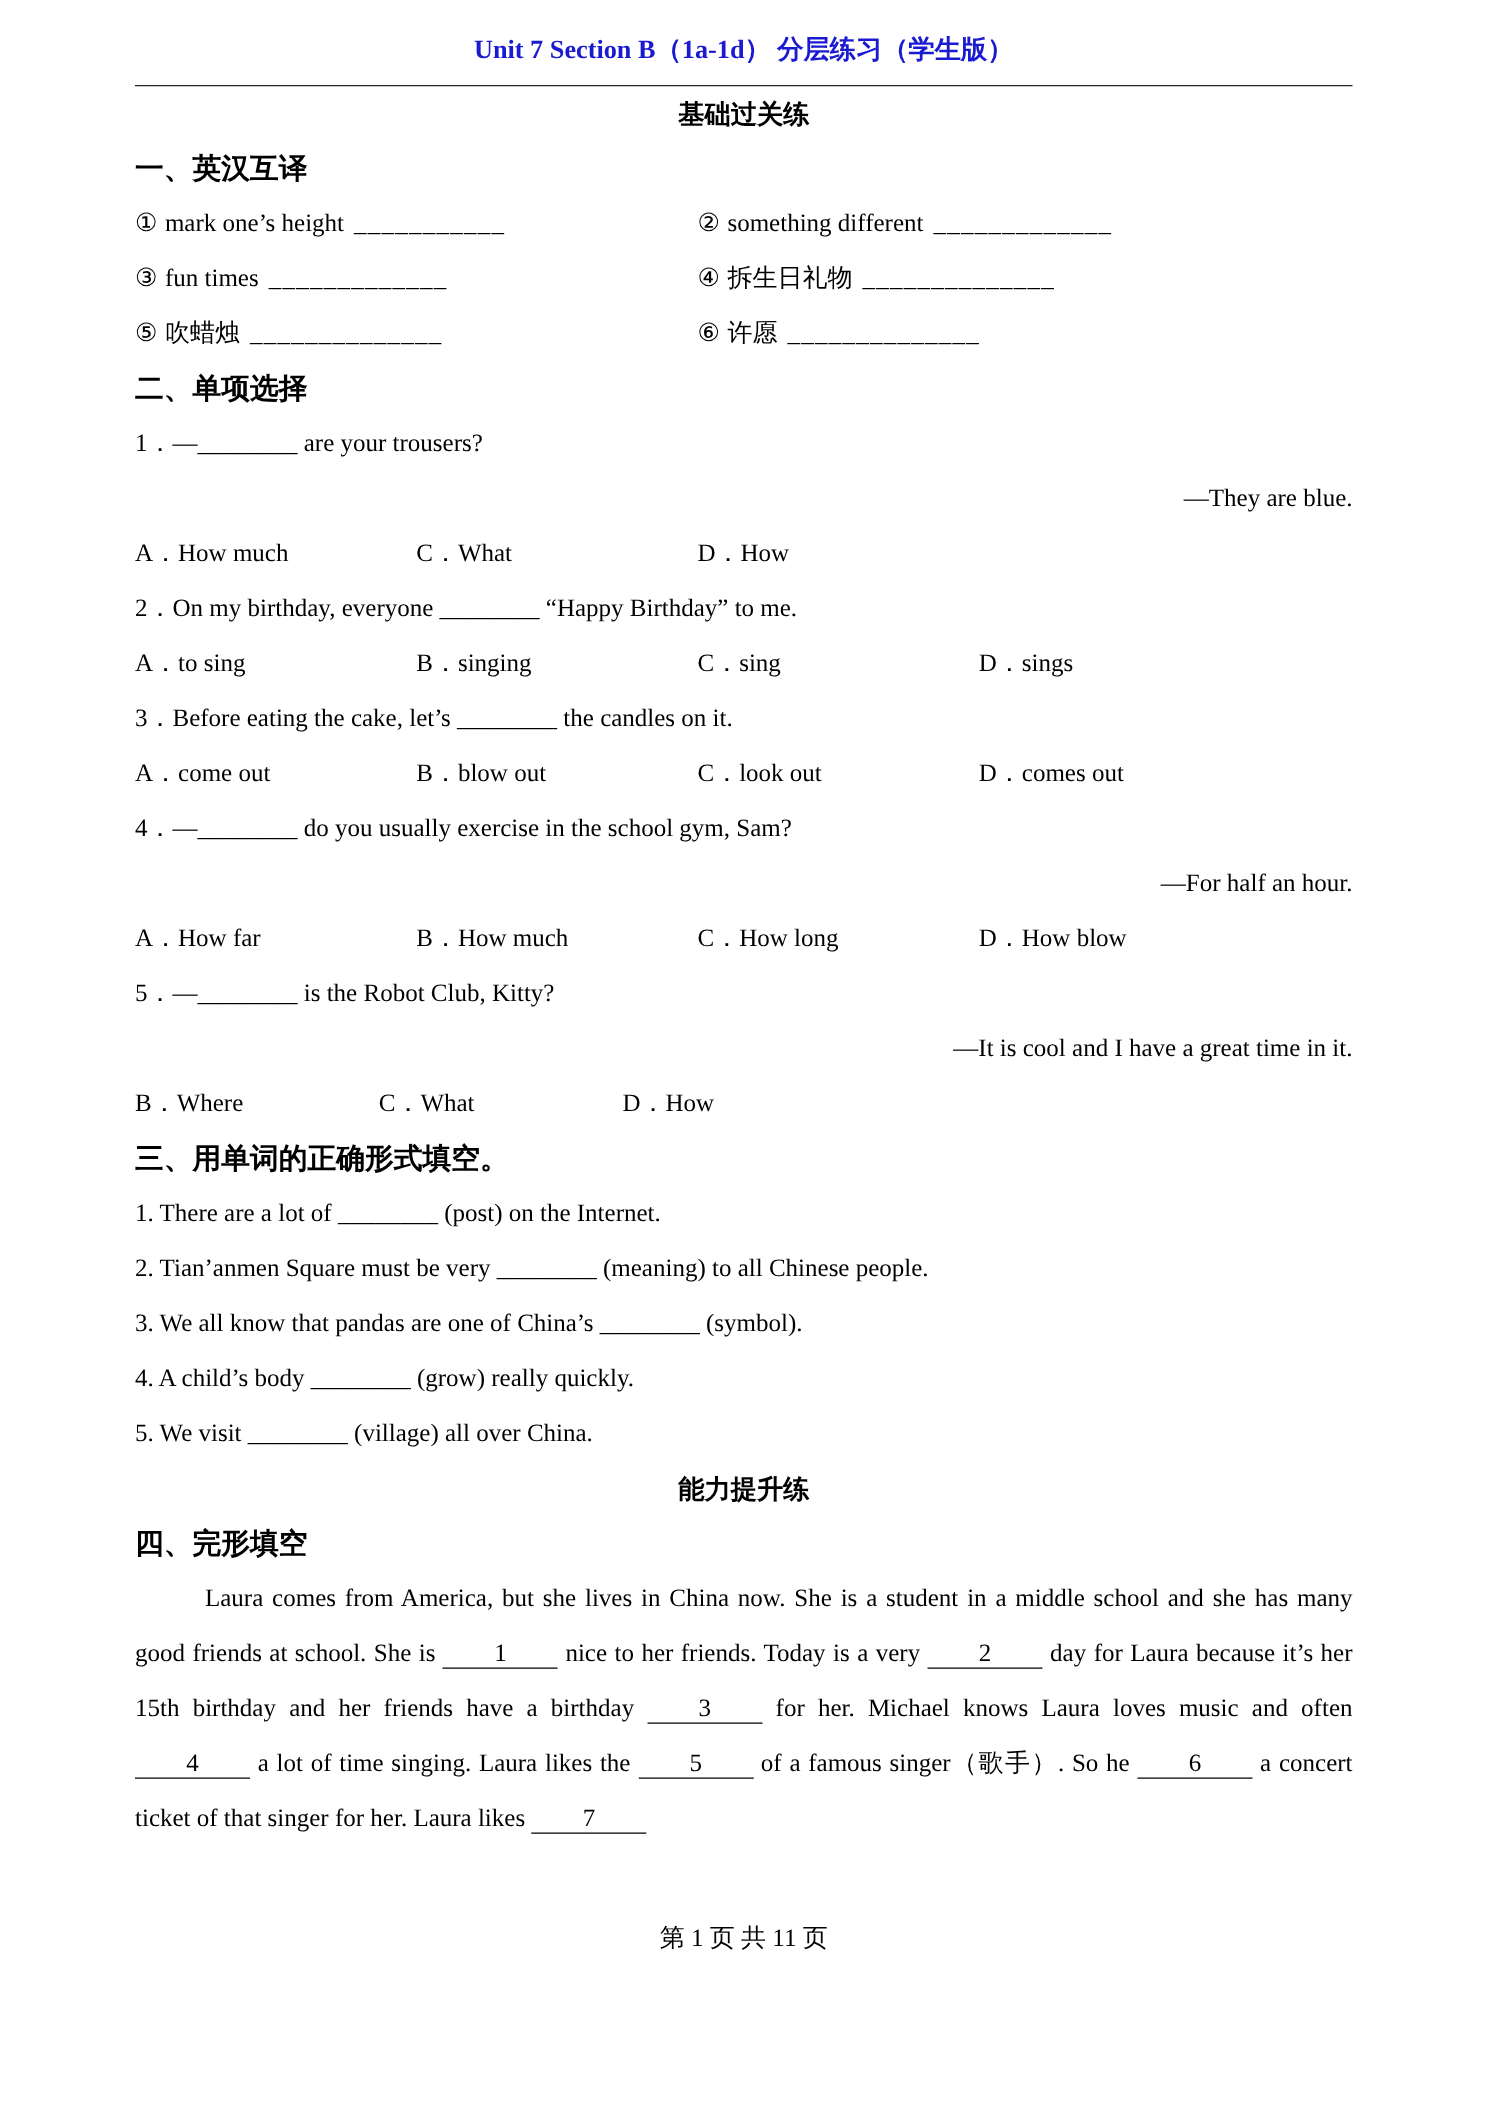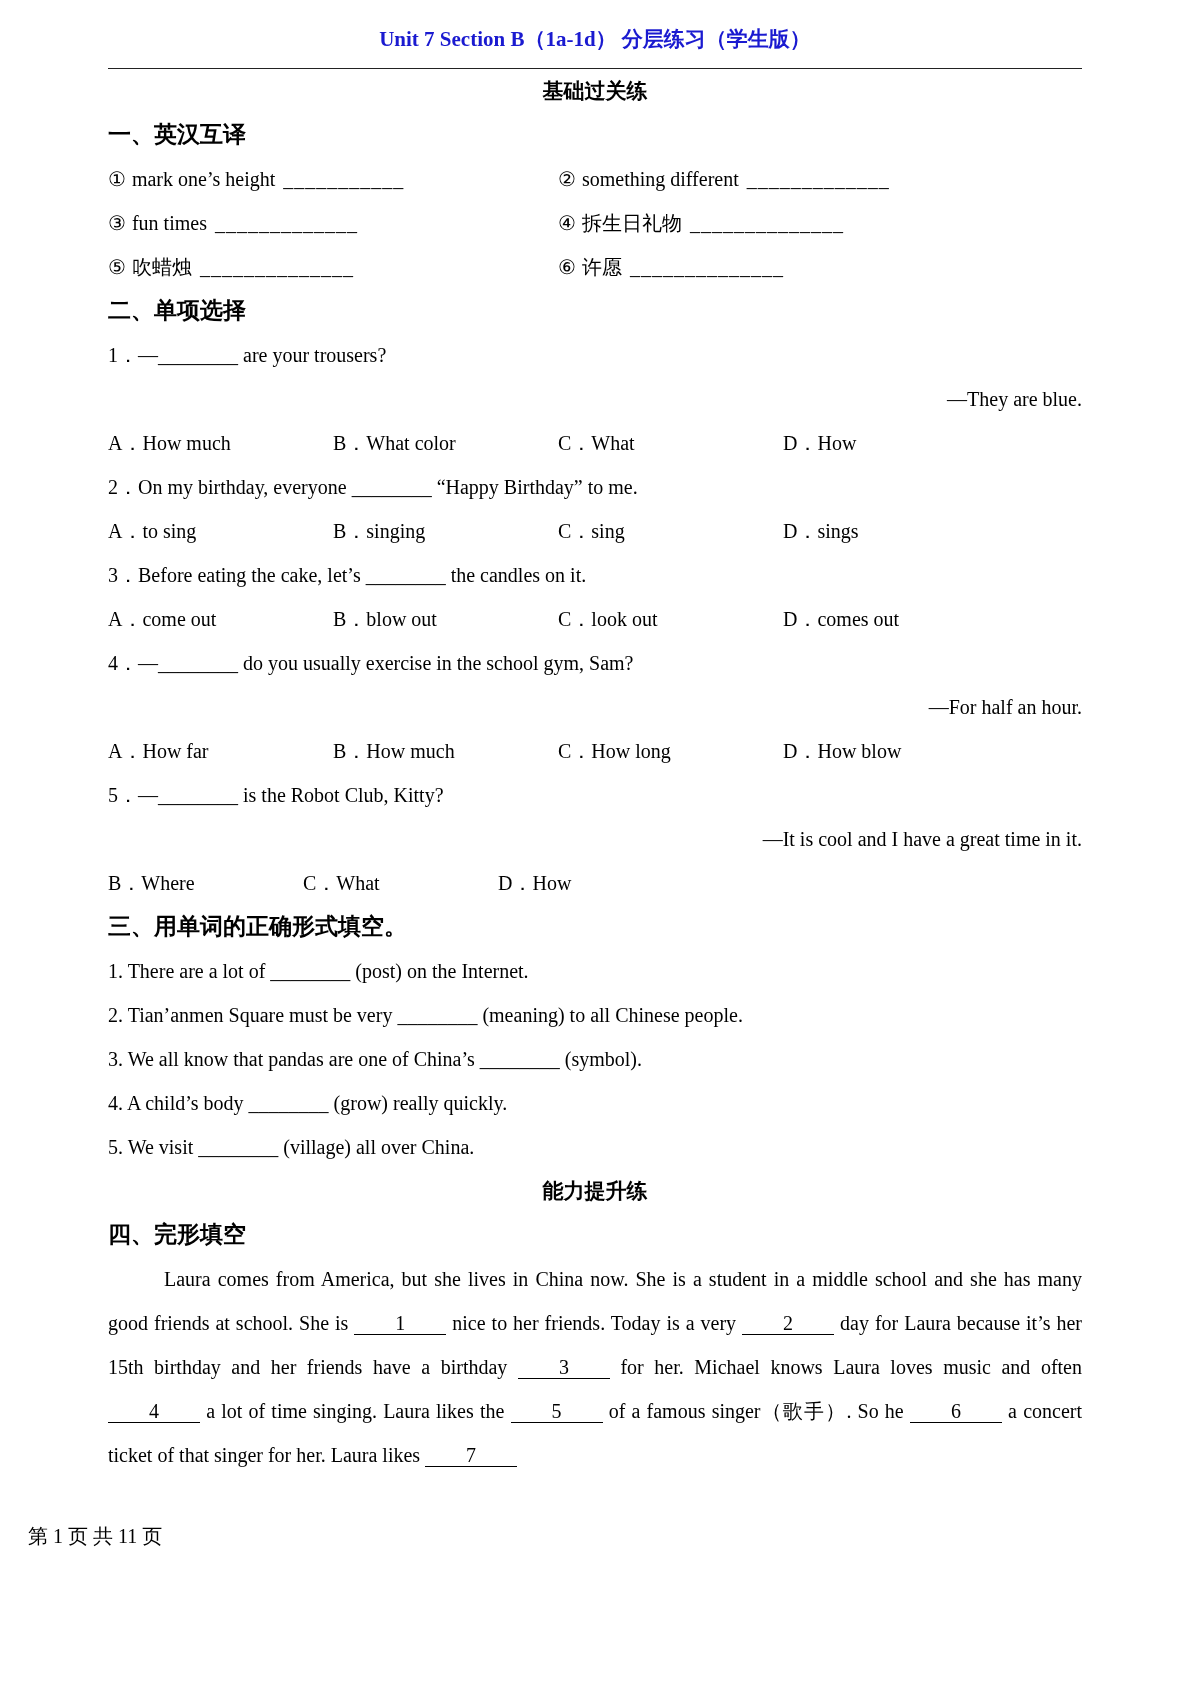--- a/index.html
+++ b/index.html
@@ -41,22 +41,22 @@
   }
   .opts.narrow{grid-template-columns:195px 195px 190px 1fr;}
   .cloze{
     margin:0;line-height:44px;text-align:justify;text-indent:56px;
   }
   .cblank{
     display:inline-block;min-width:92px;text-align:center;
     border-bottom:1px solid #000;line-height:22px;text-indent:0;
   }
   .footer{
-    position:absolute;left:0;right:0;bottom:132px;
-    text-align:left;font-size:20px;
+    position:absolute;left:0;right:0;bottom:118px;
+    text-align:center;font-size:20px;
   }
 </style>
 </head>
 <body>
 
 <div class="page">
 
   <h1 class="doc-title">Unit 7 Section B（1a-1d）  分层练习（学生版）</h1>
   <hr class="rule">
 
@@ -84,21 +84,20 @@
     </div>
   </div>
 
   <div class="sec-heading">二、单项选择</div>
 
   <div class="question">
     <div class="line">1．—________ are your trousers?</div>
     <div class="line reply">—They are blue.</div>
     <div class="opts">
       <span>A．How much</span>
-      <span>B．What color</span>
       <span>C．What</span>
       <span>D．How</span>
     </div>
   </div>
 
   <div class="question">
     <div class="line">2．On my birthday, everyone ________ “Happy Birthday” to me.</div>
     <div class="opts">
       <span>A．to sing</span>
       <span>B．singing</span>

